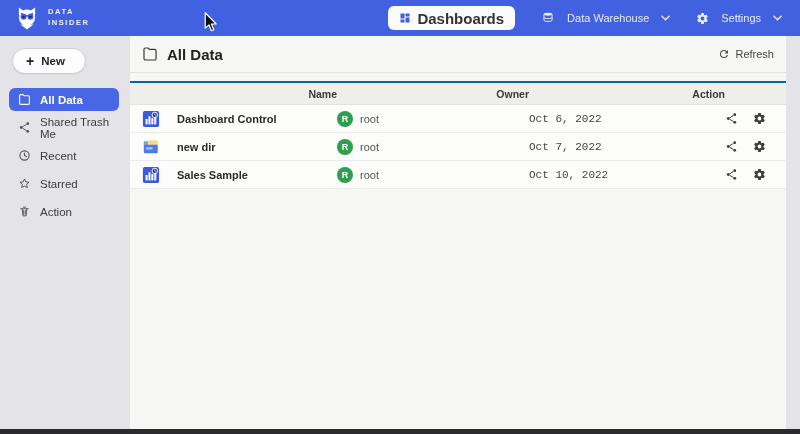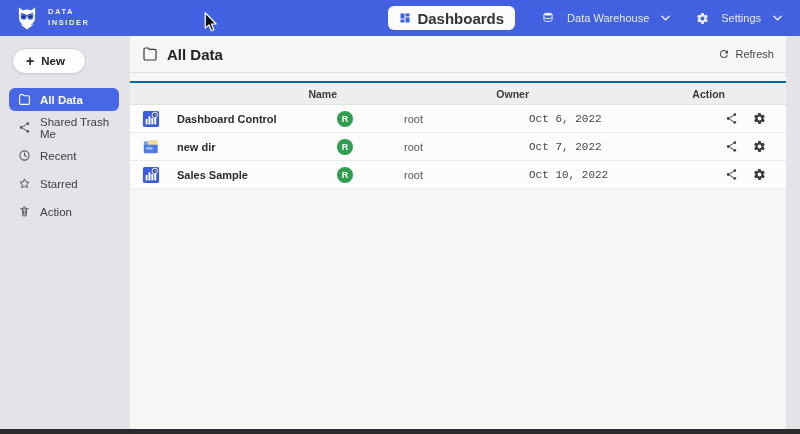--- a/index.html
+++ b/index.html
@@ -41,21 +41,21 @@
 
   .grid { display:grid; grid-template-columns:195px 192px 196px 1fr; align-items:center; padding-left:12px; }
   .table-head { margin-top:8px; height:24px; background:#eeeeec; border-top:2px solid #0369a1; border-bottom:1px solid #e2e2e0;text-align:right; }
   .th { font-size:10.5px; font-weight:bold; color:#3a3a3a; }
   .row { height:28px; background:#fcfcfb; border-bottom:1px solid #ececea; }
   .name-cell { display:flex; align-items:center; gap:17px; }
   .name-text { font-size:11px; font-weight:bold; color:#2b2b2b; }
   .owner-cell { display:flex; align-items:center; gap:7px; }
   .avatar { width:16px; height:16px; border-radius:50%; background:#2f9e50; color:#fff; font-size:9px;
             font-weight:bold; display:flex; align-items:center; justify-content:center; }
-  .owner-text { font-size:11px; color:#555;margin-left:44px; }
+  .owner-text { font-size:11px; color:#555; }
   .date-text { font-size:11px; color:#444;font-family:Liberation Mono, monospace; }
   .action-cell { display:flex; align-items:center; gap:15px; color:#3d3d3d; }
   .action-cell .abtn { display:flex; align-items:center; cursor:pointer; }
 
   .bottom-strip { height:5px; background:#2b2b2e; }
   .cursor { position:absolute; left:203px; top:12px; width:15px; pointer-events:none; }
 </style>
 </head>
 <body>
 

